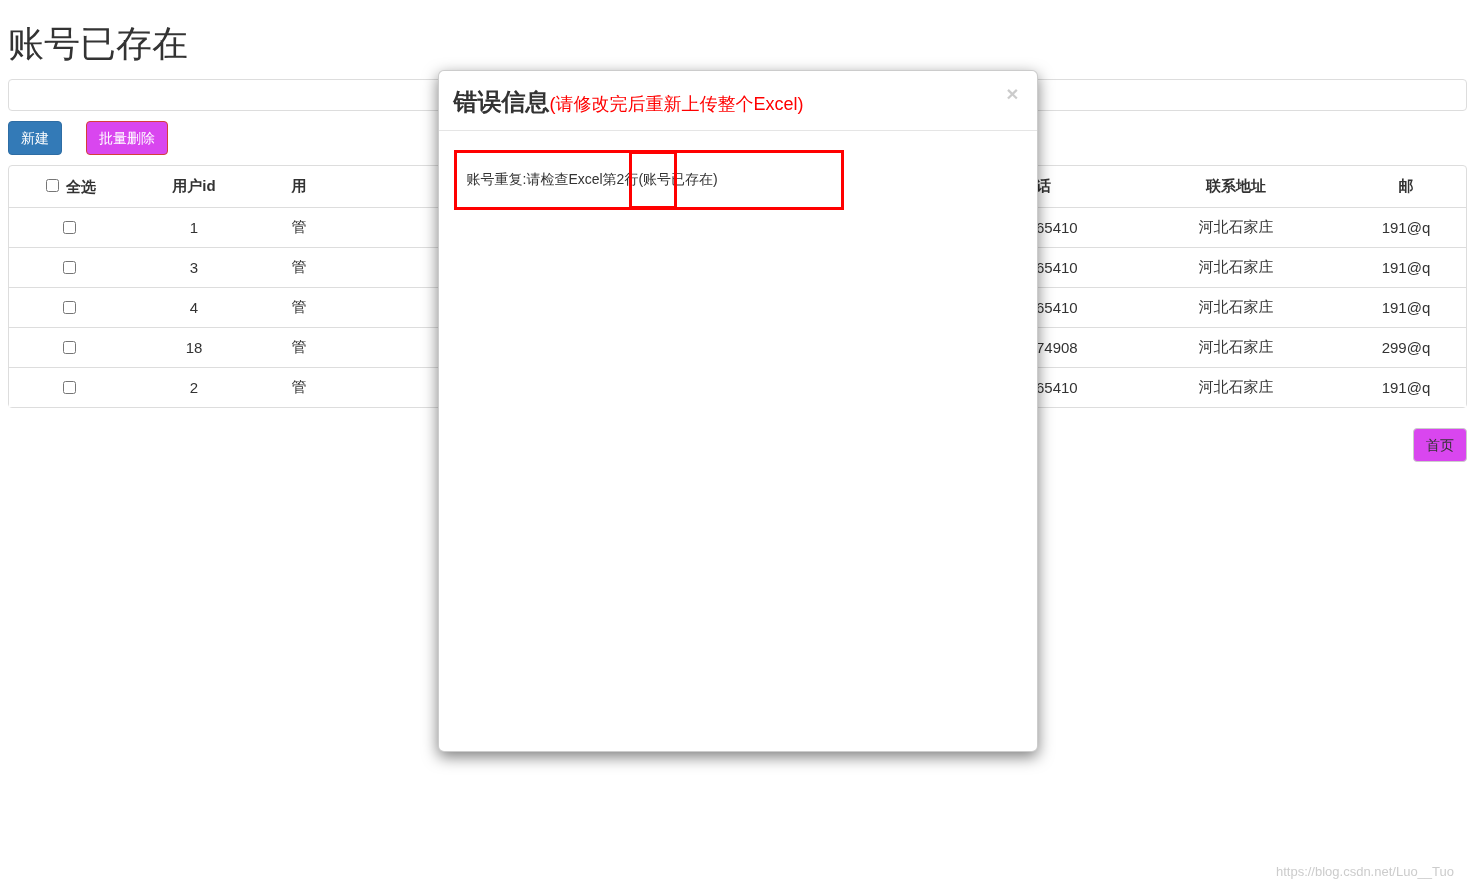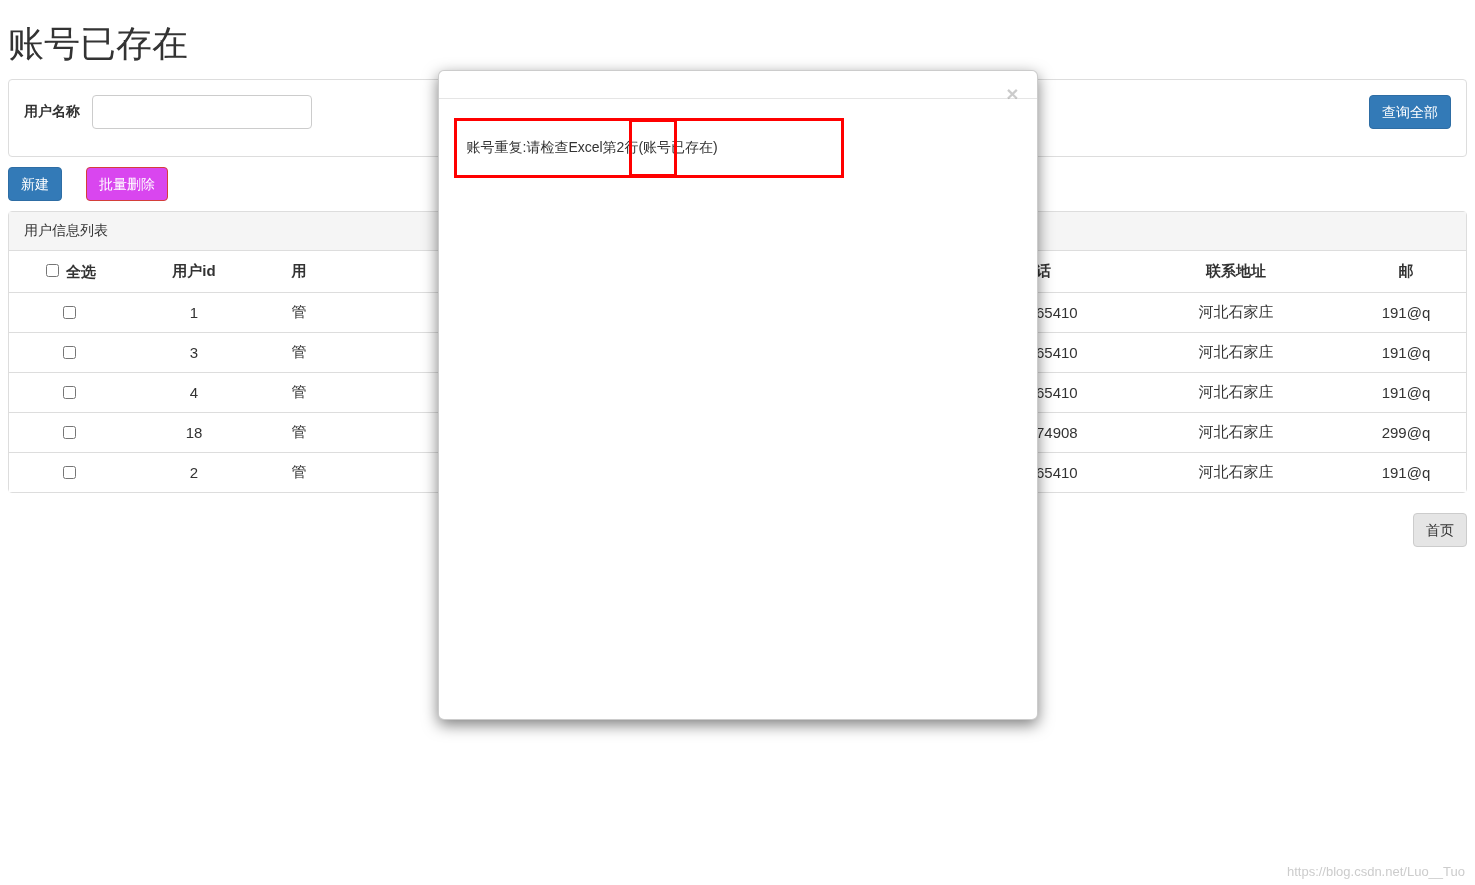--- a/index.html
+++ b/index.html
@@ -35,21 +35,21 @@
   line-height: 1.42857143;
   border-radius: 4px;
   border: 1px solid transparent;
   cursor: pointer;
   text-align: center;
   vertical-align: middle;
   white-space: nowrap;
 }
 .btn-primary { background: #337ab7; border-color: #2e6da4; color: #fff; }
 .btn-danger { background: #d946ef; border-color: #d43f3a; color: #fff; }
-.btn-default { background: #e5e5e5; border-color: #ccc; color: #333; }
+.btn-default { background: #d946ef; border-color: #ccc; color: #333; }
 
 .action-row { display:flex; gap:24px; margin: 10px 8px; }
 
 .table-panel {
   border: 1px solid #ddd;
   border-radius: 4px;
   margin: 0 8px;
 }
 .panel-heading {
   padding: 10px 15px;
@@ -106,46 +106,39 @@
 }
 .err-box-inner {
   position: absolute;
   border: 3px solid #ff0000;
   left: 172px; top: -2px;
   width: 48px; height: calc(100% + 4px);
   pointer-events:none;
 }
 .watermark {
   position: fixed;
-  right: 10px; bottom: 6px;
+  right: 21px; bottom: 6px;
   color: #ccc; font-size: 13px;
   pointer-events: none;
 }
 </style>
 </head>
 <body>
 
 <h1>账号已存在</h1>
 
 <div class="panel">
-  <div class="form-row">
-    <label class="form-label">用户名称</label>
-    <input type="text" class="form-control" placeholder="" style="">
-    <div style="flex:1"></div>
-    <button class="btn btn-primary" style="margin-left:auto">查询全部</button>
-  </div>
 </div>
 
 <div class="action-row">
   <button class="btn btn-primary">新建</button>
   <button class="btn btn-danger">批量删除</button>
 </div>
 
 <div class="table-panel">
-  <div class="panel-heading">用户信息列表</div>
   <table>
     <thead>
       <tr>
         <th style="width:120px">
           <input type="checkbox" class="chk" style="">
           <span>全选</span>
         </th>
         <th style="width:130px">用户id</th>
         <th style="width:80px">用</th>
         <th></th>
@@ -204,20 +197,23 @@
   </table>
 </div>
 
 <div class="pagination-wrap">
   <button class="btn btn-default">首页</button>
 </div>
 
 <div class="modal">
   <div class="modal-header">
     <button class="modal-close">×</button>
+    <h4 class="modal-title">
+      <span>错误信息</span><span class="modal-subtitle">(请修改完后重新上传整个Excel)</span>
+    </h4>
   </div>
   <div class="modal-body">
     <div class="err-box">
       <div class="err-box-inner"></div>
       <span>账号重复:请检查Excel第2行(账号已存在)</span>
     </div>
   </div>
 </div>
 
 <div class="watermark">https://blog.csdn.net/Luo__Tuo</div>

